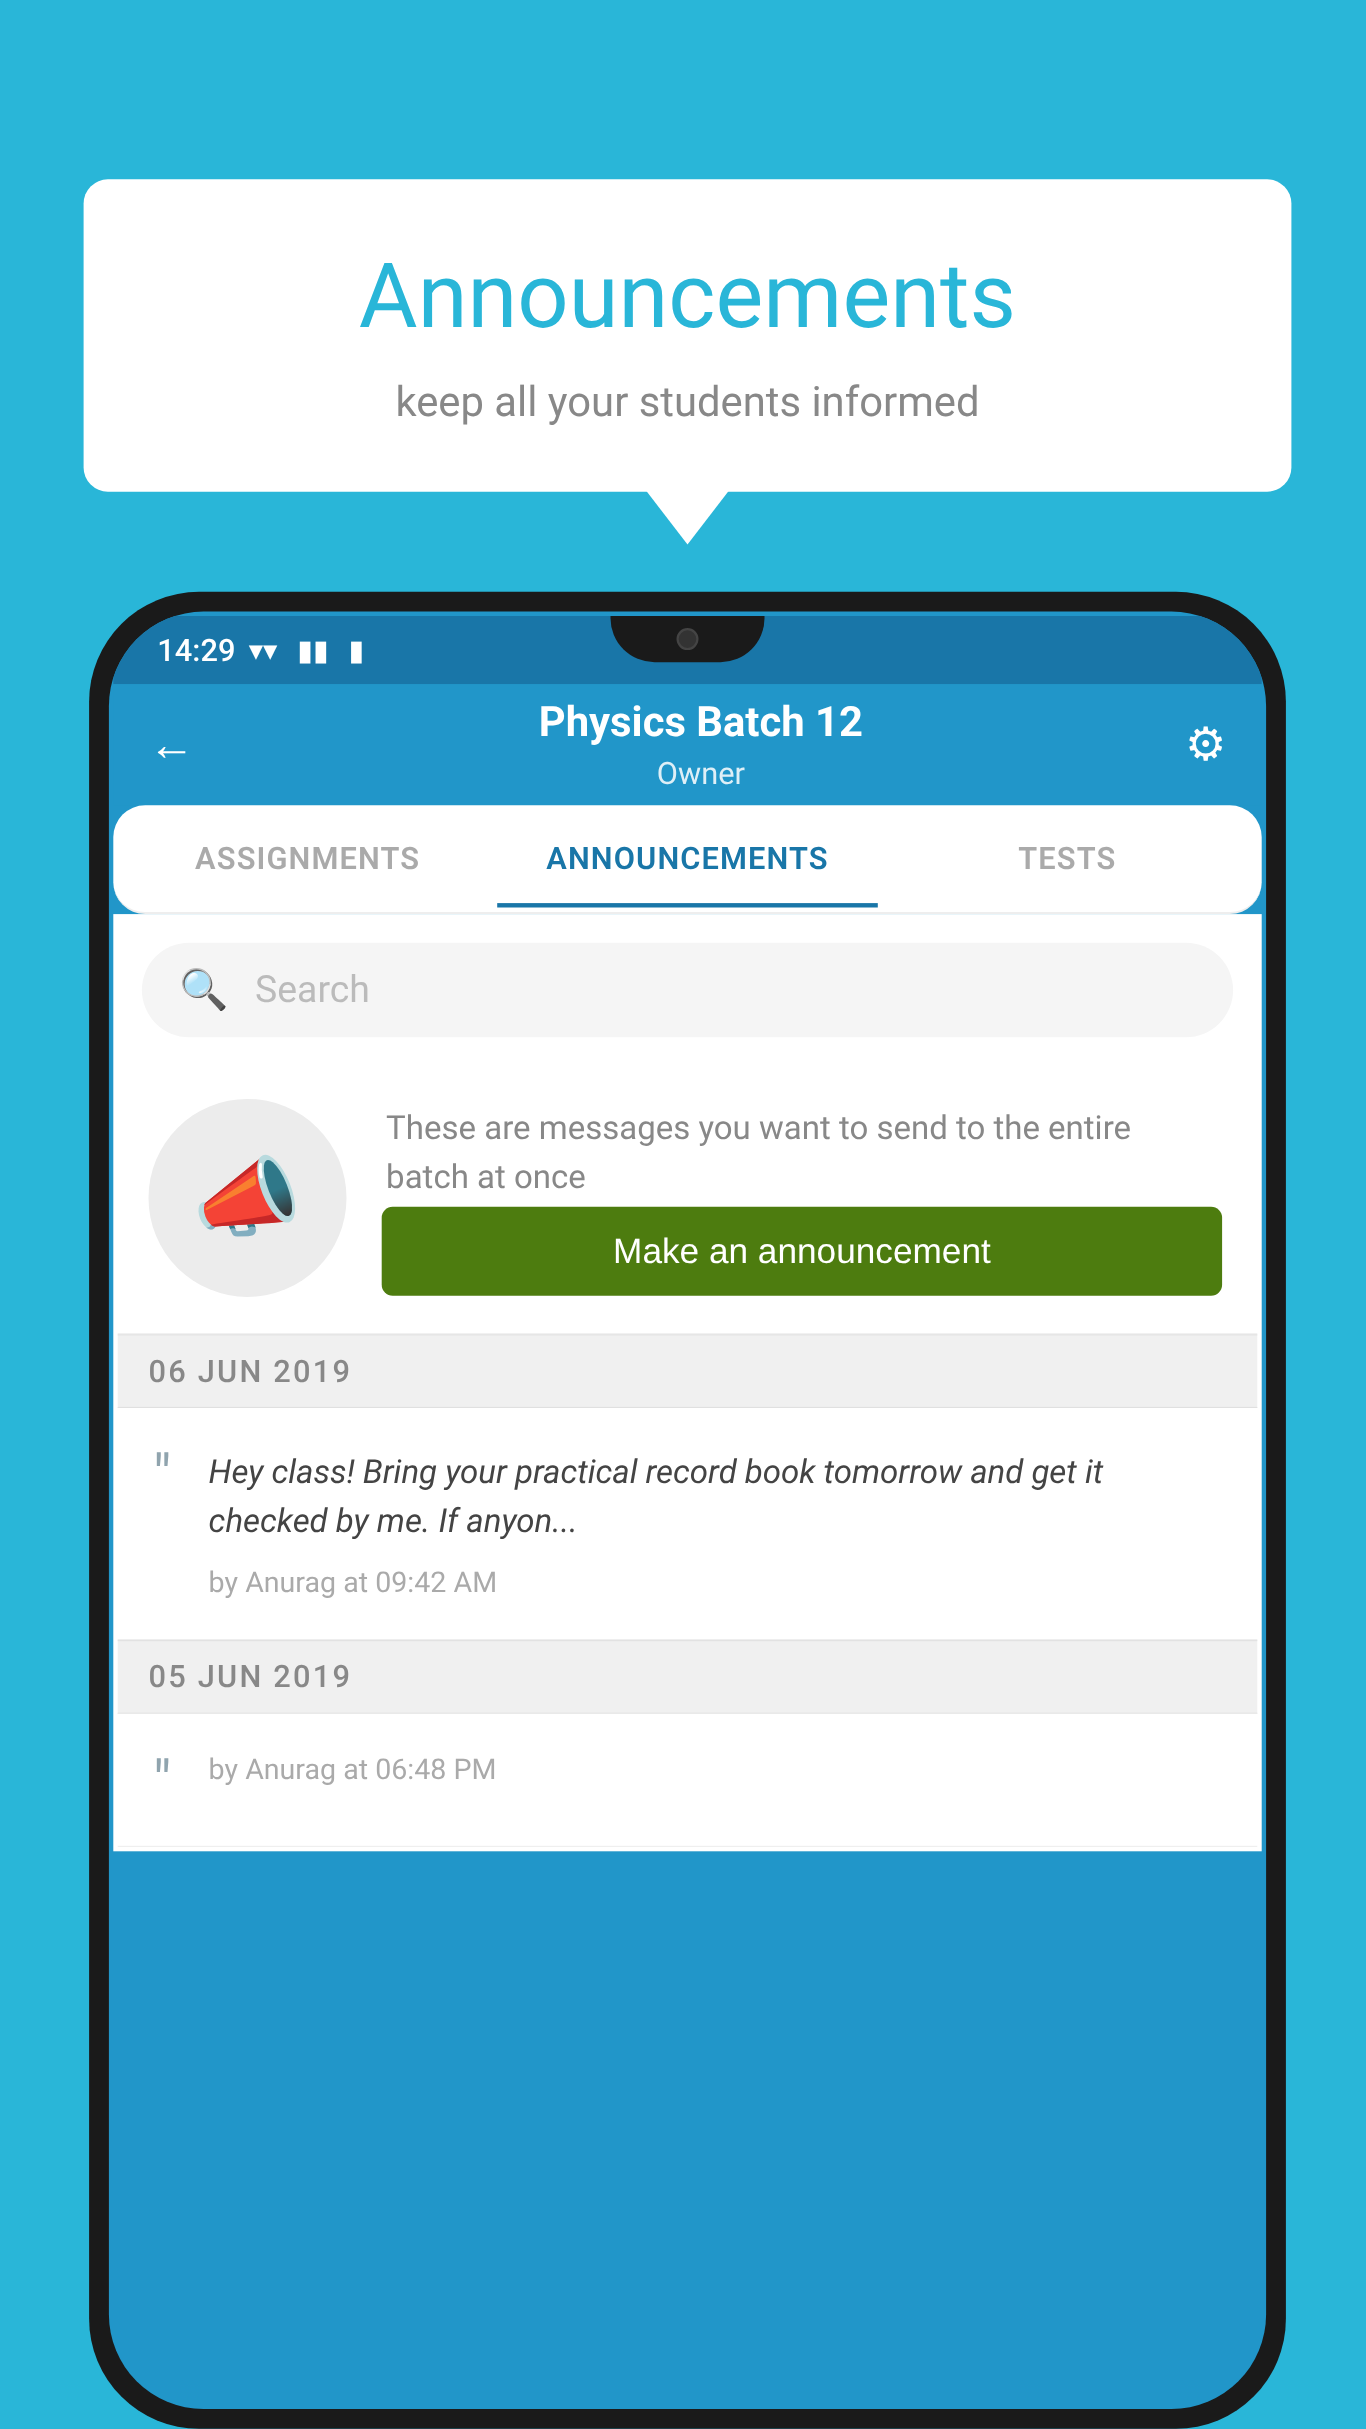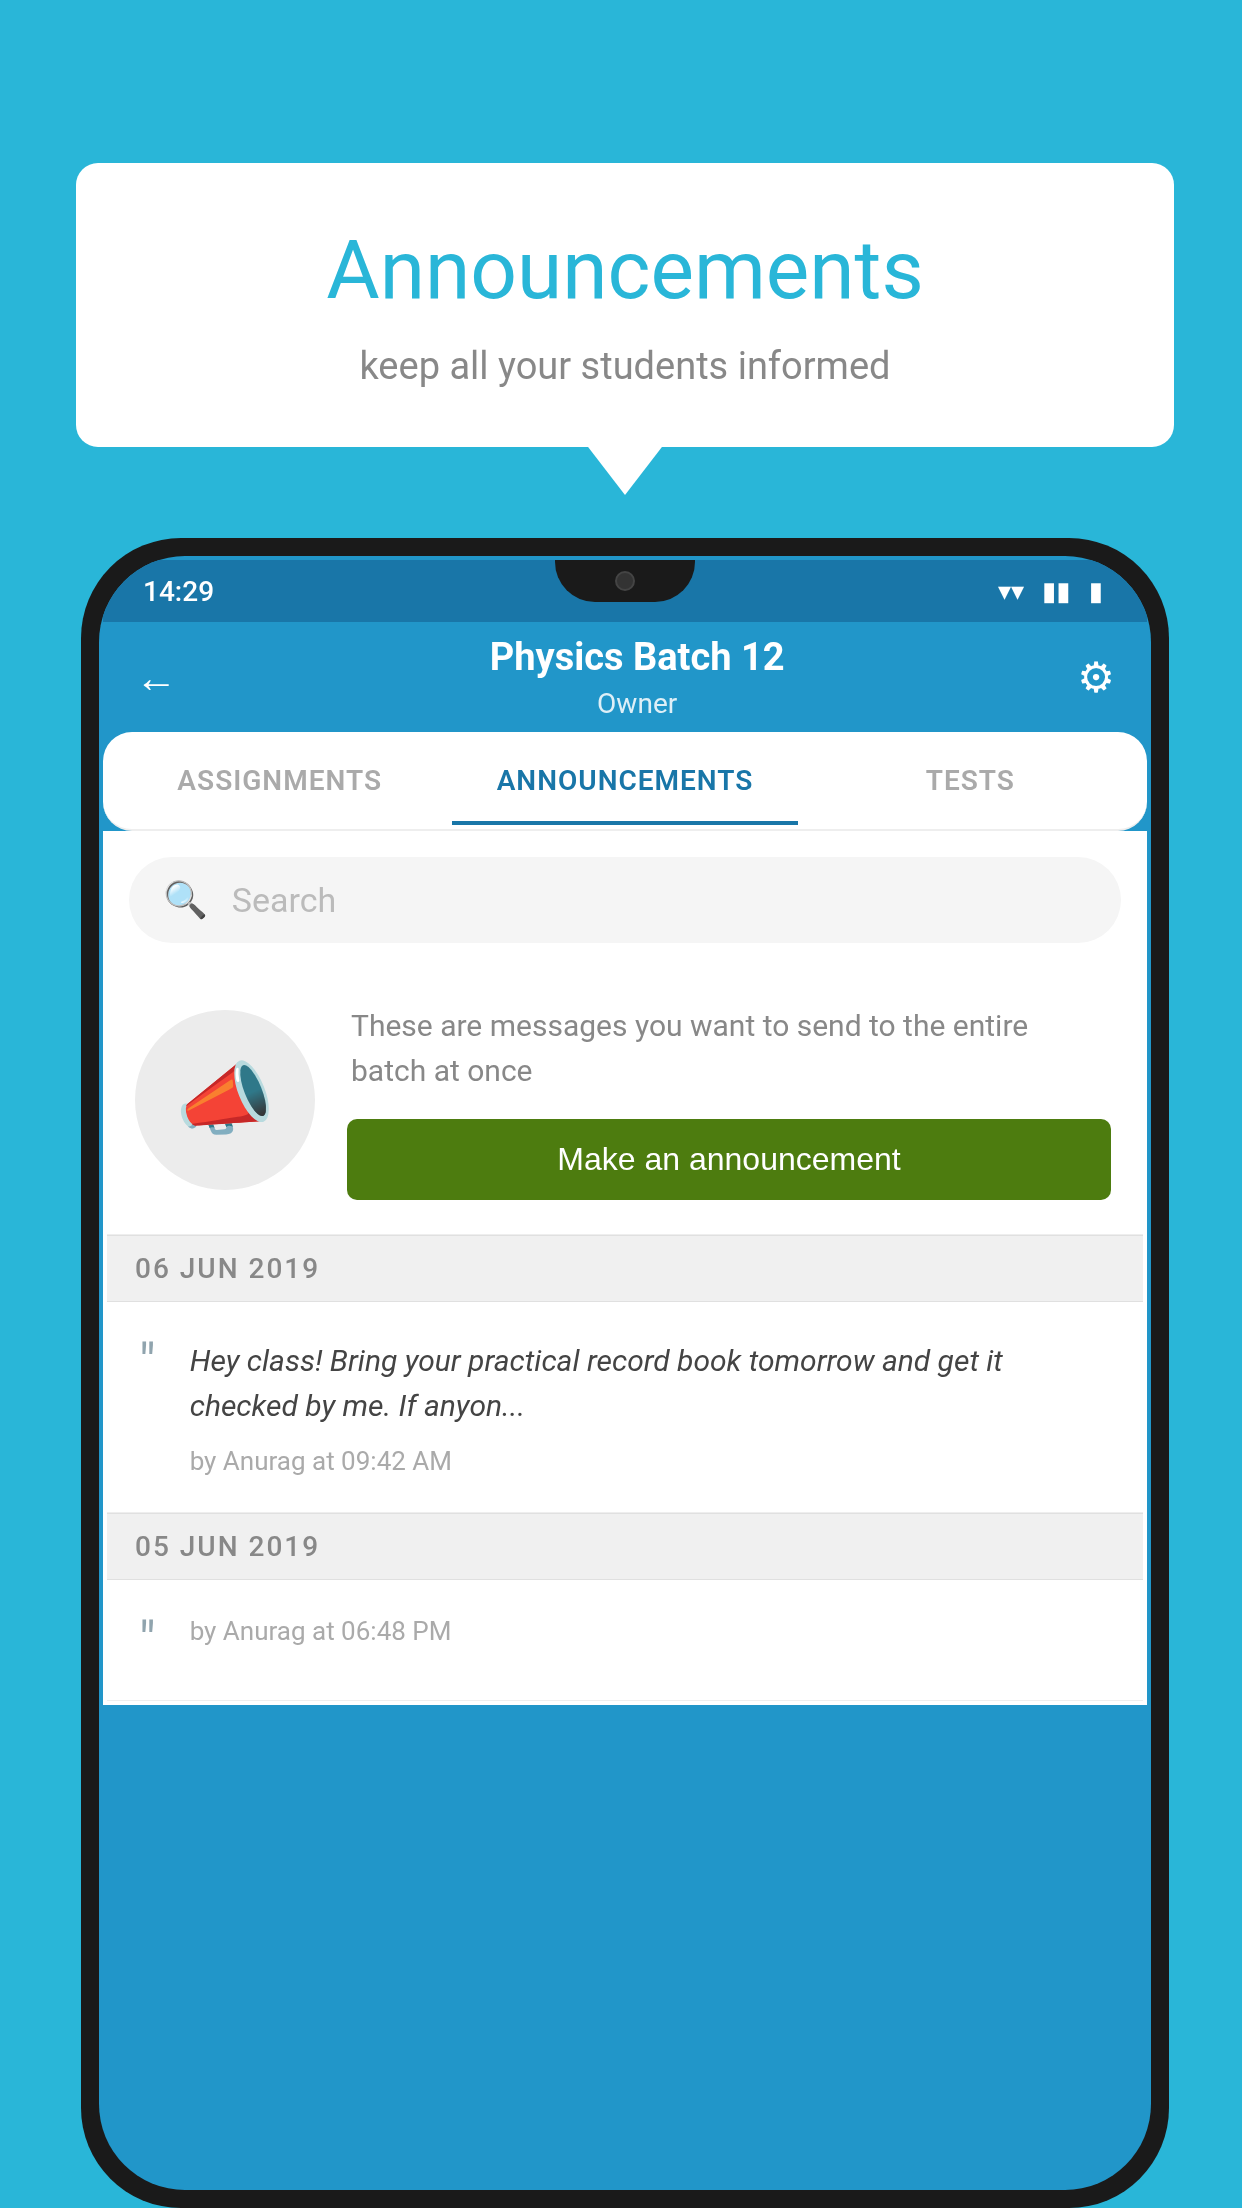--- a/index.html
+++ b/index.html
@@ -79,21 +79,21 @@
       height: 100%;
       position: relative;
     }
 
     
     .status-bar {
       background: #1976A8;
       height: 62px;
       display: flex;
       align-items: center;
-      justify-content: space-between;
+      justify-content: flex-start;
       padding: 0 36px;
       position: relative;
     }
 
     .status-time {
       color: white;
       font-size: 28px;
       font-weight: 500;
     }
 
@@ -250,21 +250,20 @@
       color: #607D8B;
     }
 
     .promo-right {
       flex: 1;
     }
 
     .promo-text {
       font-size: 30px;
       color: #888;
-      margin-bottom: 22px;
       line-height: 1.5;
     }
 
     .make-announcement-btn {
       background: #4d7c0f;
       color: white;
       border: none;
       border-radius: 10px;
       padding: 22px 36px;
       font-size: 32px;

